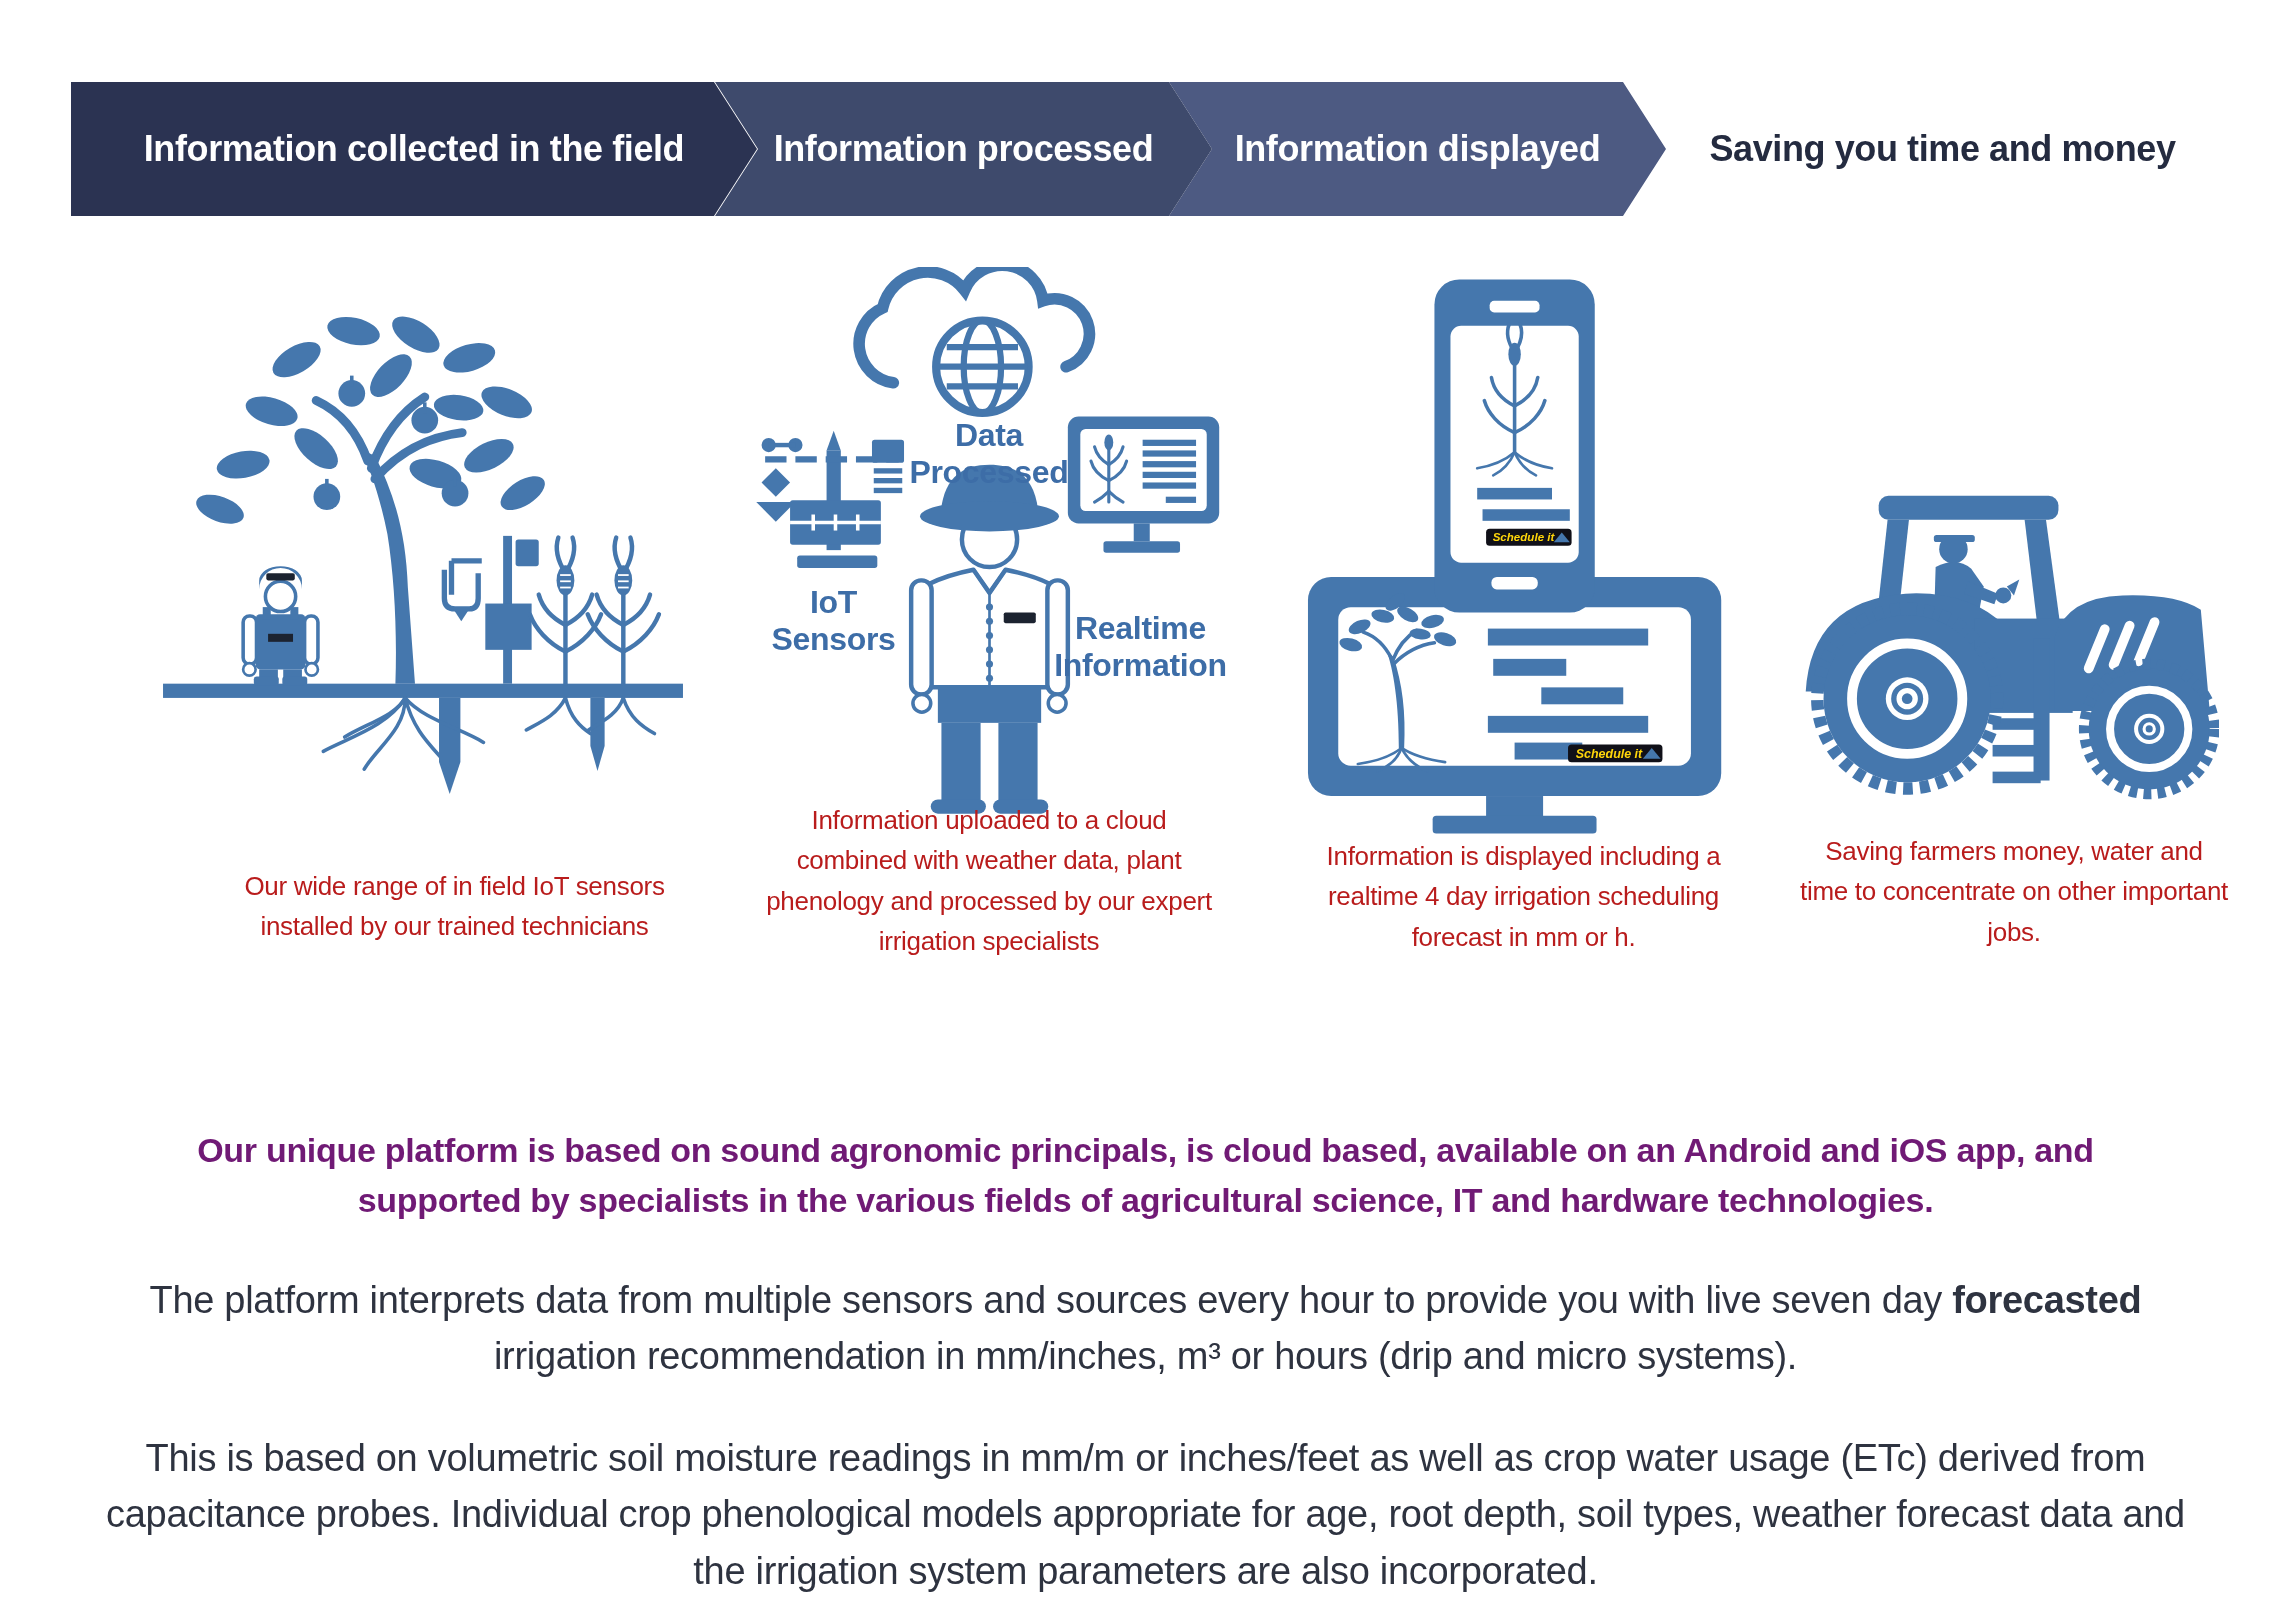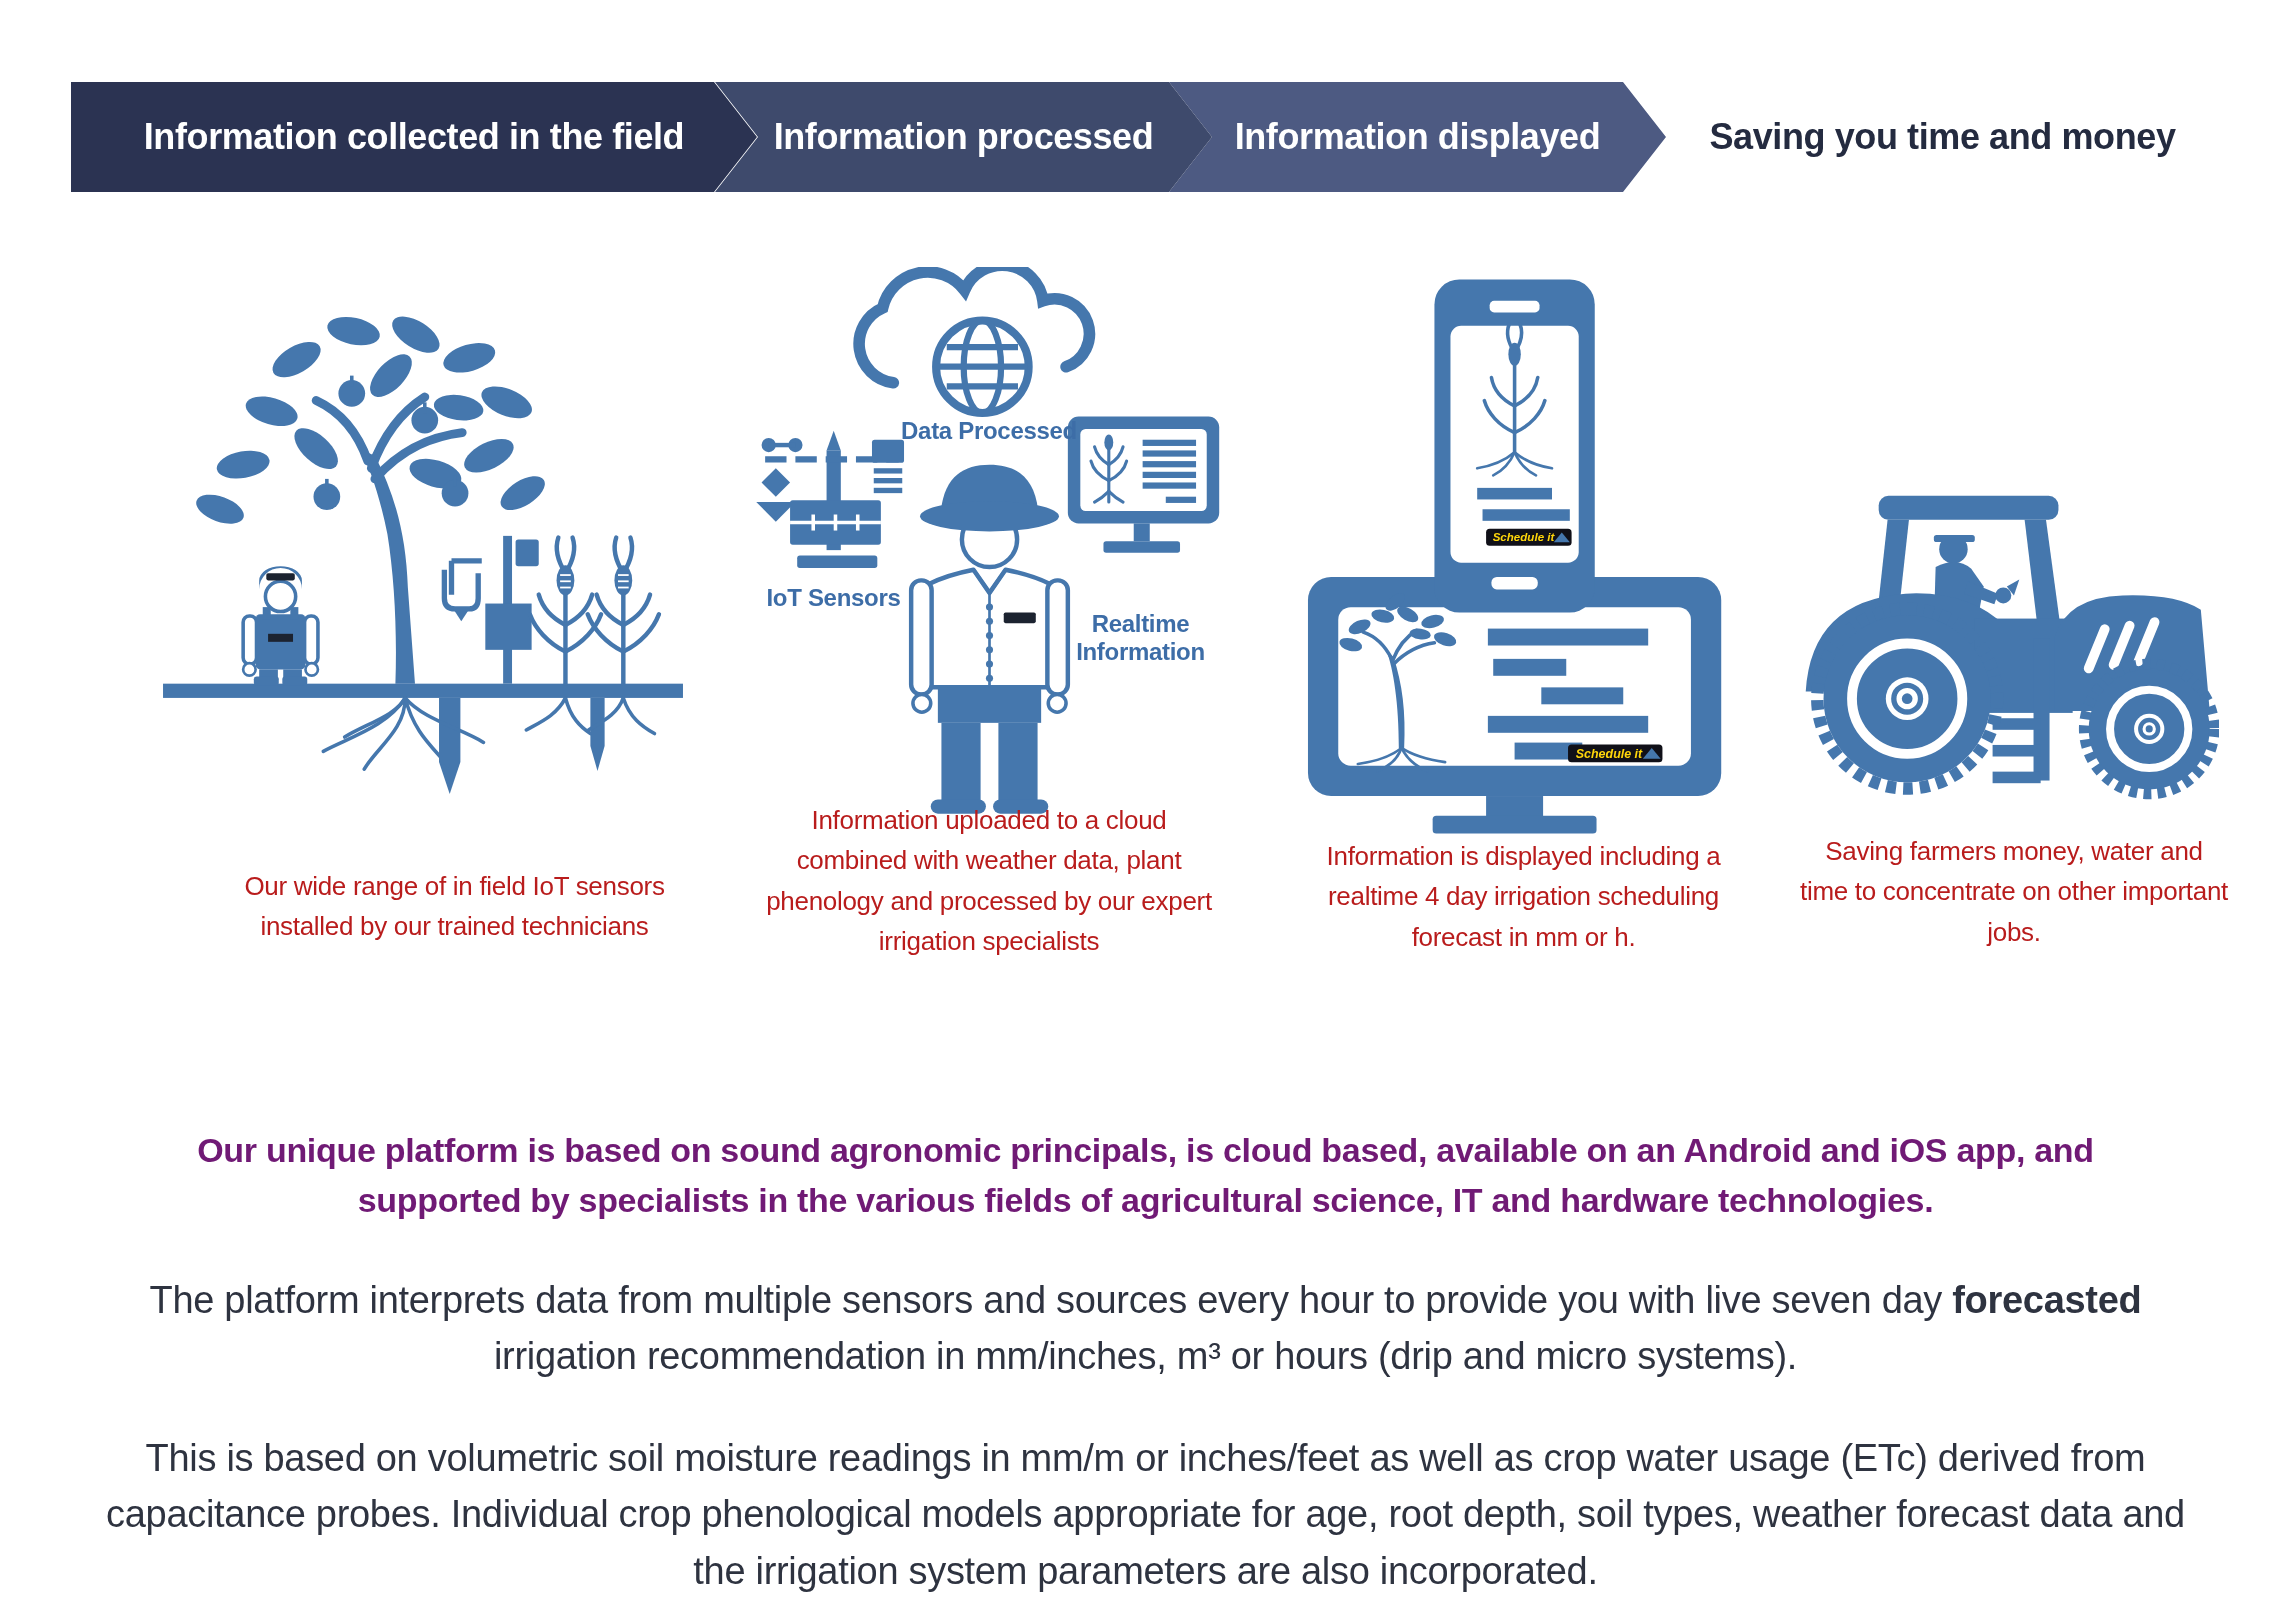--- a/index.html
+++ b/index.html
@@ -1,33 +1,33 @@
 <!DOCTYPE html>
 <html style="font-size:14.3px"><head>
 <meta charset="utf-8">
 <style>
   html,body{margin:0;padding:0;background:#ffffff;}
   body{font-family:"Liberation Sans",sans-serif;}
   .page{position:relative;width:2292px;height:1609px;background:#fff;overflow:hidden;}
 
   
-  .step{position:absolute;top:82px;height:110px;display:flex;align-items:center;justify-content:center;
+  .step{position:absolute;top:82px;height:134px;display:flex;align-items:center;justify-content:center;
         color:#fff;font-weight:bold;font-size:36px;letter-spacing:-0.4px;white-space:nowrap;}
   .step1{left:71px;width:686px;background:#2b3352;
          clip-path:polygon(0 0,calc(100% - 43px) 0,100% 50%,calc(100% - 43px) 100%,0 100%);}
   .step2{left:715px;width:497px;background:#3e4a6c;
          clip-path:polygon(0 0,calc(100% - 43px) 0,100% 50%,calc(100% - 43px) 100%,0 100%,43px 50%);}
   .step3{left:1169px;width:497px;background:#4d5a82;
          clip-path:polygon(0 0,calc(100% - 43px) 0,100% 50%,calc(100% - 43px) 100%,0 100%,43px 50%);}
   .step4{left:1675px;width:535px;background:transparent;color:#242b40;}
 
   
   .col{position:absolute;}
   .caption{position:absolute;text-align:center;color:#b91c1c;font-size:26px;line-height:1.55;letter-spacing:-0.3px;}
-  .bluelabel{position:absolute;text-align:center;color:#3d6da7;font-weight:bold;font-size:24px;line-height:1.15;letter-spacing:-0.3px;}
+  .bluelabel{position:absolute;text-align:center;color:#3d6da7;font-weight:bold;font-size:32px;line-height:1.15;letter-spacing:-0.3px;}
 
   
   .paras{position:absolute;left:94px;top:1125px;width:2103px;text-align:center;color:#2e3340;}
   .paras p{margin:0 0 46px 0;font-size:38px;line-height:1.48;letter-spacing:-0.3px;}
   .paras p.lead{font-weight:bold;font-size:34px;color:#701a75;margin-left:27px;margin-right:27px;}
   .b{font-weight:bold;}
 </style>
 </head>
 <body>
 

